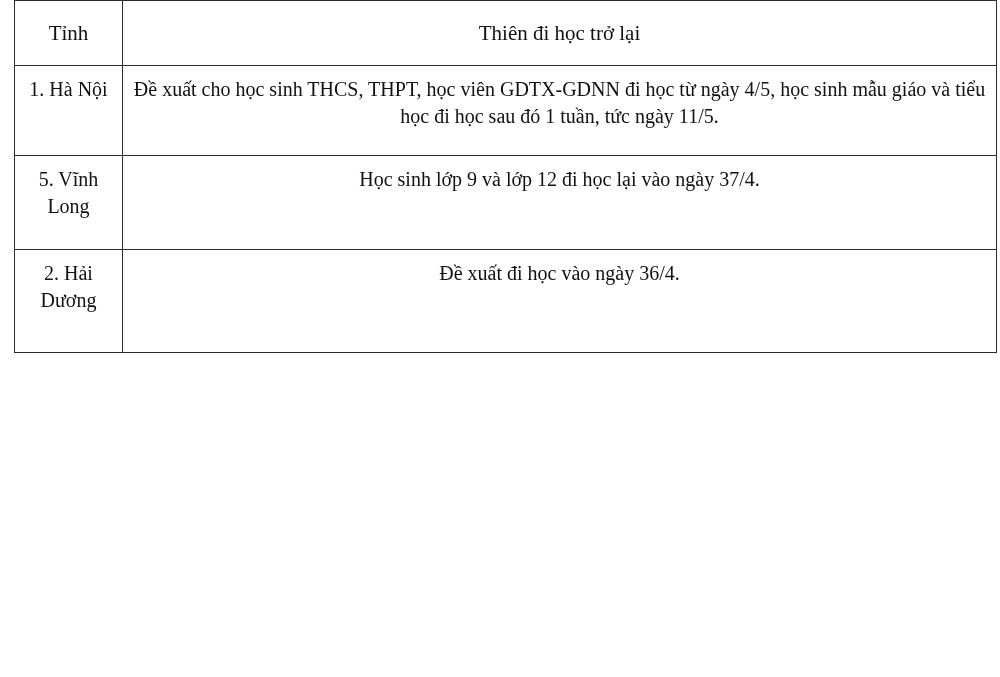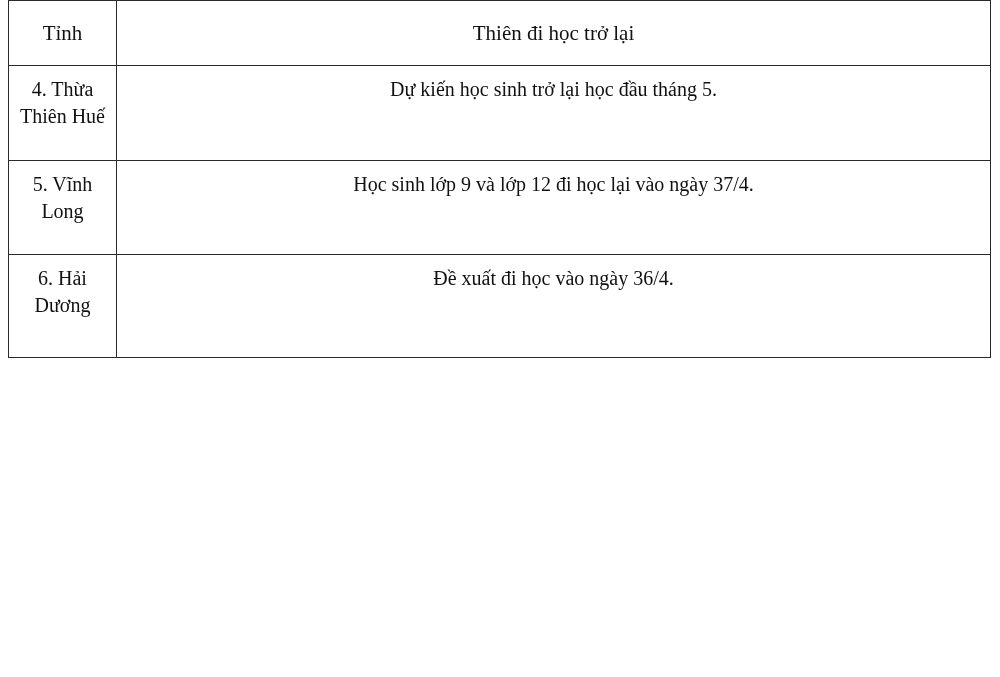--- a/index.html
+++ b/index.html
@@ -16,21 +16,21 @@
   }
   .sheet {
     width: 1000px;
     height: 677px;
     position: relative;
     box-sizing: border-box;
   }
   table.schedule {
     border-collapse: collapse;
     width: 982px;
-    margin: 0 0 0 8px;
+    margin: 0 0 0 14px;
     table-layout: fixed;
   }
   table.schedule td,
   table.schedule th {
     border: 1px solid #2b2b2b;
     vertical-align: top;
     padding: 10px 8px 6px 8px;
     font-weight: normal;
     font-size: 20px;
     line-height: 1.35;
@@ -79,27 +79,27 @@
       <tr class="r0">
         <td class="head-cell">
           <span class="head-text">Tỉnh</span>
         </td>
         <td class="head-cell">
           <span class="head-text">Thiên đi học trở lại</span>
         </td>
       </tr>
     </thead>
     <tbody>
-      <tr class="r4">
-        <td class="prov">4. Thừa Thiên Huế</td>
-        <td class="desc">Dự kiến học sinh trở lại học đầu tháng 5.</td>
+      <tr class="r1">
+        <td class="prov">1. Hà Nội</td>
+        <td class="desc">Đề xuất cho học sinh THCS, THPT, học viên GDTX-GDNN đi học từ ngày 4/5, học sinh mẫu giáo và tiểu học đi học sau đó 1 tuần, tức ngày 11/5.</td>
       </tr>
       <tr class="r5">
         <td class="prov">5. Vĩnh Long</td>
         <td class="desc">Học sinh lớp 9 và lớp 12 đi học lại vào ngày 37/4.</td>
       </tr>
       <tr class="r6">
-        <td class="prov">6. Hải Dương</td>
+        <td class="prov">2. Hải Dương</td>
         <td class="desc">Đề xuất đi học vào ngày 36/4.</td>
       </tr>
     </tbody>
   </table>
 </div>
 
 </body></html>

